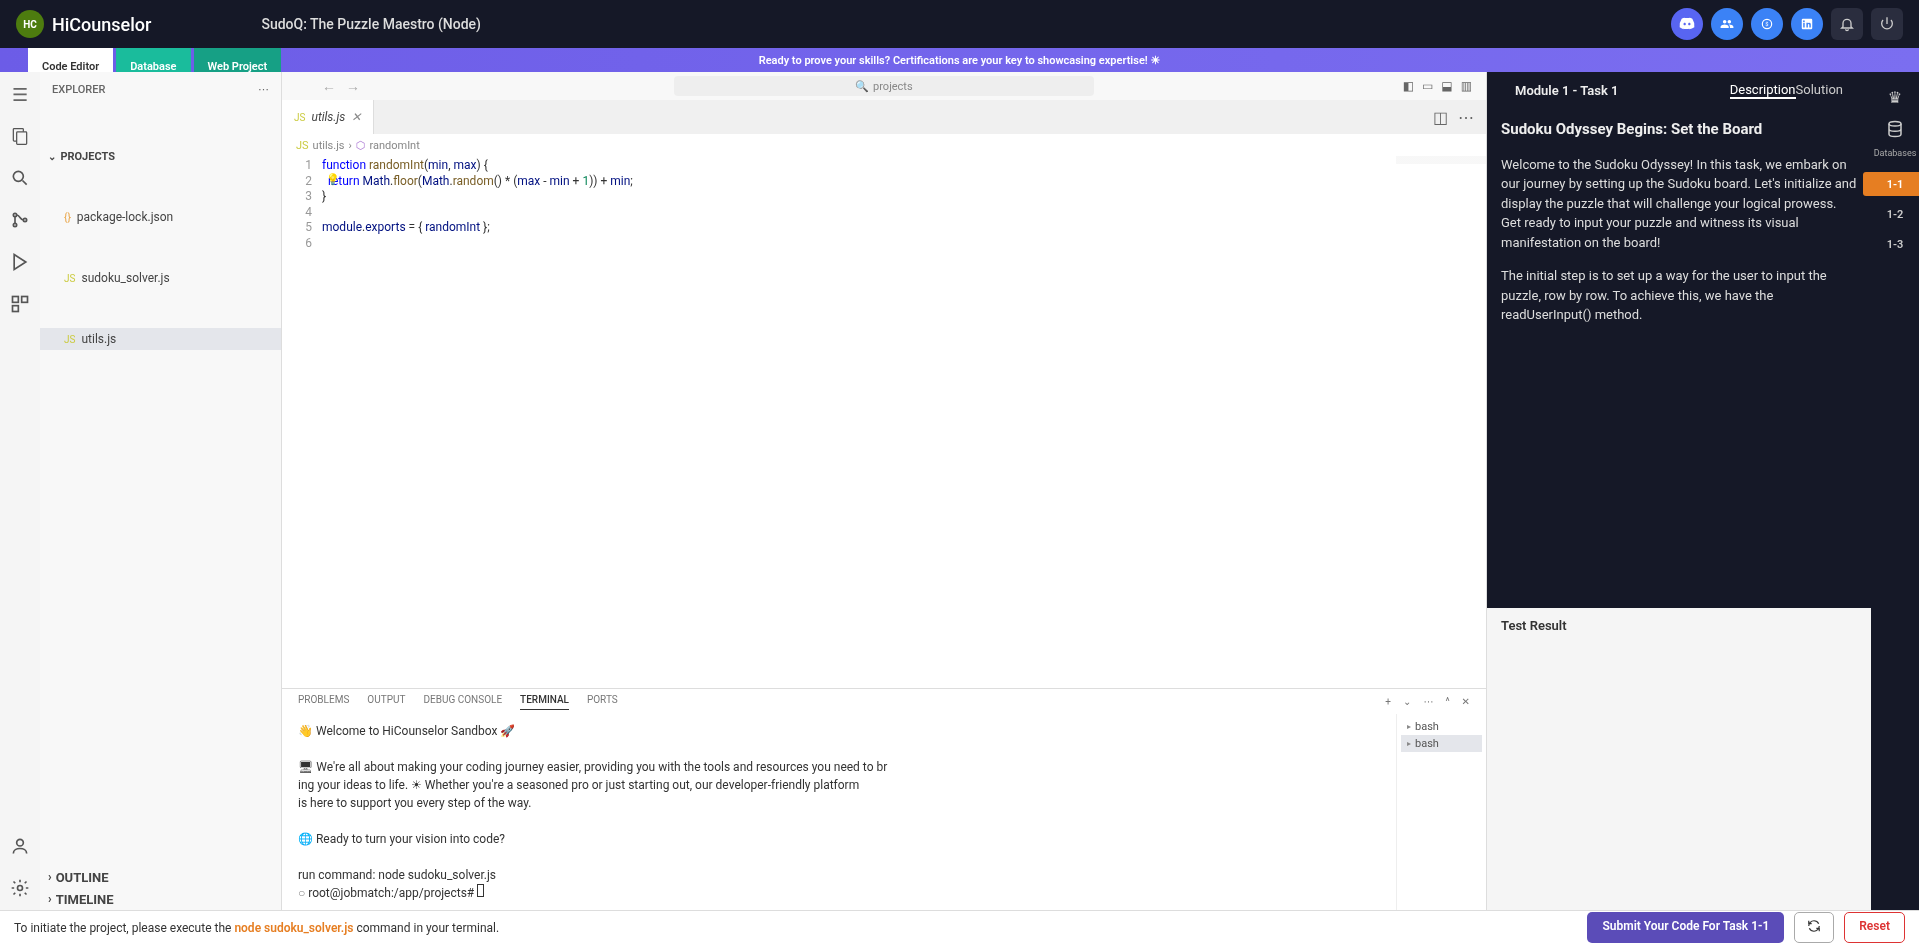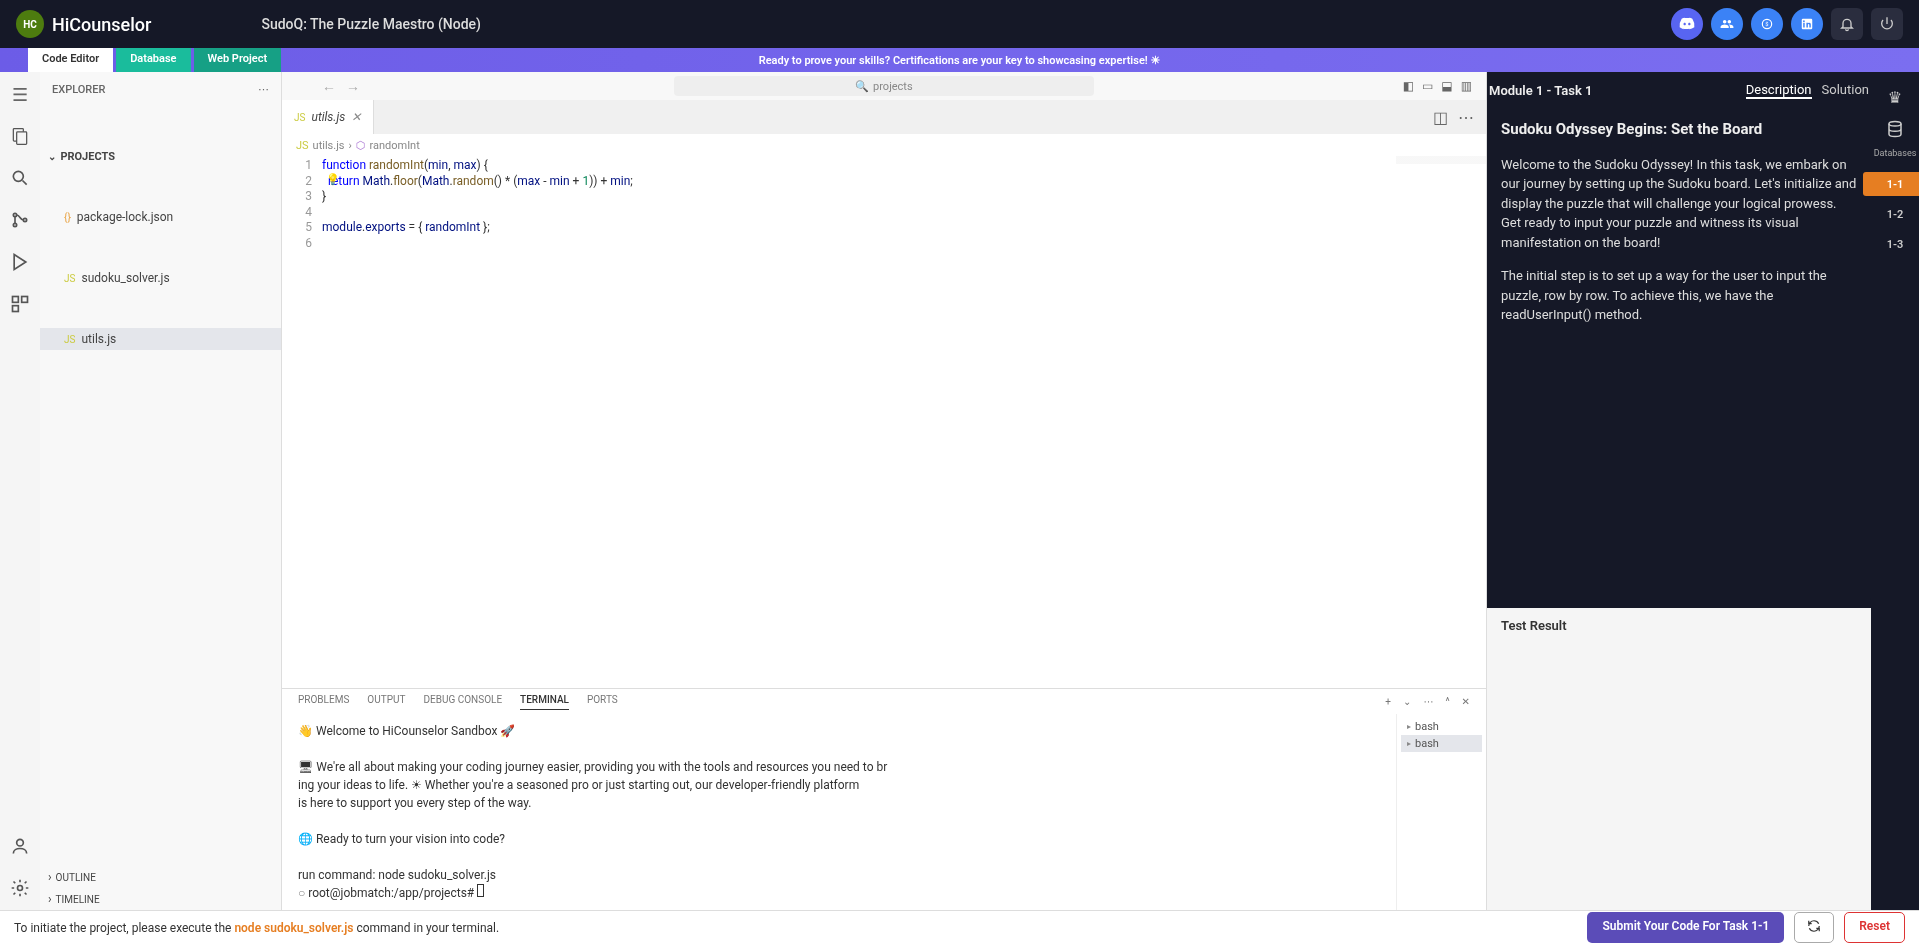--- a/index.html
+++ b/index.html
@@ -13,21 +13,21 @@
 .title-text { margin-left: 110px; font-size: 14px; font-weight: 500; color: #ddd; }
 .header-icons { margin-left: auto; display: flex; gap: 8px; align-items: center; }
 .hdr-icon { width: 32px; height: 32px; border-radius: 50%; display: flex; align-items: center; justify-content: center; cursor: pointer; font-size: 14px; }
 .hdr-blue { background: #5865f2; }
 .hdr-lblue { background: #3b82f6; }
 .hdr-dark { background: #2a2d3e; color: #ccc; border-radius: 6px; }
 
 
 .purple-banner { height: 24px; background: linear-gradient(90deg, #6c5ce7, #7b6ef0); display: flex; align-items: center; justify-content: center; font-size: 11px; font-weight: 600; color: #fff; position: relative; }
 .tabs-row { position: absolute; left: 28px; top: 0; height: 24px; display: flex; }
-.tab-btn { padding: 4px 14px; font-size: 11px; font-weight: 600; cursor: pointer; background: rgba(255,255,255,0.1); }
+.tab-btn { padding: 12px 14px; font-size: 11px; font-weight: 600; cursor: pointer; background: rgba(255,255,255,0.1); }
 .tab-btn.active { background: #fff; color: #333; }
 .tab-btn.green { background: #1abc9c; color: #fff; margin-left: 3px; }
 .tab-btn.green2 { background: #16a085; color: #fff; margin-left: 3px; }
 
 
 .main-wrap { display: flex; height: calc(944px - 48px - 24px - 34px); }
 
 
 .activity-bar { width: 40px; background: #f5f5f5; display: flex; flex-direction: column; align-items: center; padding-top: 10px; gap: 18px; }
 .act-icon { width: 24px; height: 24px; display: flex; align-items: center; justify-content: center; color: #666; cursor: pointer; font-size: 18px; }
@@ -38,21 +38,21 @@
 .explorer-hdr { height: 34px; padding: 0 12px; display: flex; align-items: center; font-size: 11px; color: #666; font-weight: 500; }
 .explorer-hdr .dots { margin-left: auto; color: #666; cursor: pointer; }
 .projects-hdr { height: 22px; padding: 0 8px; display: flex; align-items: center; font-size: 11px; font-weight: 700; color: #444; cursor: pointer; }
 .projects-hdr::before { content: "⌄"; margin-right: 4px; font-size: 10px; }
 .file-item { height: 22px; padding-left: 24px; display: flex; align-items: center; font-size: 12px; color: #444; gap: 6px; cursor: pointer; }
 .file-item.selected { background: #e4e6eb; }
 .file-icon { color: #cbcb41; font-size: 10px; }
 .file-icon.jsy { color: #cbcb41; }
 .file-icon.json { color: #e8a13f; }
 .explorer-bottom { margin-top: auto; }
-.outline-hdr { height: 22px; padding: 0 8px; display: flex; align-items: center; font-size: 10px; font-weight: 400; color: #444; cursor: pointer; }
+.outline-hdr { height: 22px; padding: 0 8px; display: flex; align-items: center; font-size: 13px; font-weight: 700; color: #444; cursor: pointer; }
 .outline-hdr::before { content: "›"; margin-right: 4px; font-size: 12px; }
 
 
 .editor-area { flex: 1; background: #fff; display: flex; flex-direction: column; border-right: 1px solid #ddd; }
 .editor-top-bar { height: 28px; display: flex; align-items: center; background: #f8f8f8; padding: 0 8px; gap: 14px; justify-content: center; position: relative; }
 .nav-arrow { color: #aaa; cursor: pointer; font-size: 14px; position: absolute; }
 .nav-arrow.back { left: 40px; }
 .nav-arrow.fwd { left: 64px; }
 .search-box { width: 420px; height: 20px; background: #eee; border-radius: 4px; display: flex; align-items: center; justify-content: center; font-size: 11px; color: #888; gap: 4px; }
 .ed-tabs { height: 34px; background: #f0f0f0; display: flex; align-items: stretch; }
@@ -86,22 +86,22 @@
 .term-content .cursor { display: inline-block; width: 7px; height: 13px; border: 1px solid #333; }
 .term-side { width: 90px; border-left: 1px solid #eee; padding: 4px; font-size: 11px; color: #555; }
 .term-side-item { padding: 2px 6px; cursor: pointer; display: flex; align-items: center; gap: 4px; }
 .term-side-item::before { content: "▸"; font-size: 8px; color: #888; }
 .term-side-item.active { background: #e4e6eb; }
 
 
 .instr-panel { width: 384px; background: #151827; display: flex; flex-direction: column; color: #eee; }
 .instr-hdr { height: 36px; padding: 0 14px; display: flex; align-items: center; font-size: 14px; font-weight: 700; }
 .instr-hdr .collapse { margin-left: auto; width: 20px; height: 18px; background: #333; border-radius: 4px; display: flex; align-items: center; justify-content: center; font-size: 11px; cursor: pointer; }
-.instr-subhdr { height: 36px; padding: 0 2px; display: flex; align-items: center; font-size: 13px; }
-.instr-subhdr-tabs { margin-left: auto; display: flex; gap: 10px; font-size: 13px; }
+.instr-subhdr { height: 36px; padding: 0 28px; display: flex; align-items: center; font-size: 13px; }
+.instr-subhdr-tabs { margin-left: auto; display: flex; font-size: 13px; }
 .instr-subhdr-tabs span { cursor: pointer; color: #ccc; }
 .instr-subhdr-tabs span.active { border-bottom: 2px solid #fff; color: #fff; }
 .instr-content { padding: 10px 14px; font-size: 13px; line-height: 1.5; overflow: hidden; flex: 1; }
 .instr-content h3 { font-size: 15px; margin-bottom: 14px; font-weight: 700; }
 .instr-content p { margin-bottom: 14px; color: #ddd; }
 .test-result { background: #f5f5f5; color: #333; padding: 10px 14px; height: 302px; font-size: 13px; font-weight: 600; }
 
 
 .right-rail { width: 48px; background: #151827; display: flex; flex-direction: column; align-items: center; padding-top: 12px; gap: 6px; }
 .rail-icon { width: 36px; height: 26px; display: flex; flex-direction: column; align-items: center; justify-content: center; font-size: 16px; color: #ccc; cursor: pointer; }

